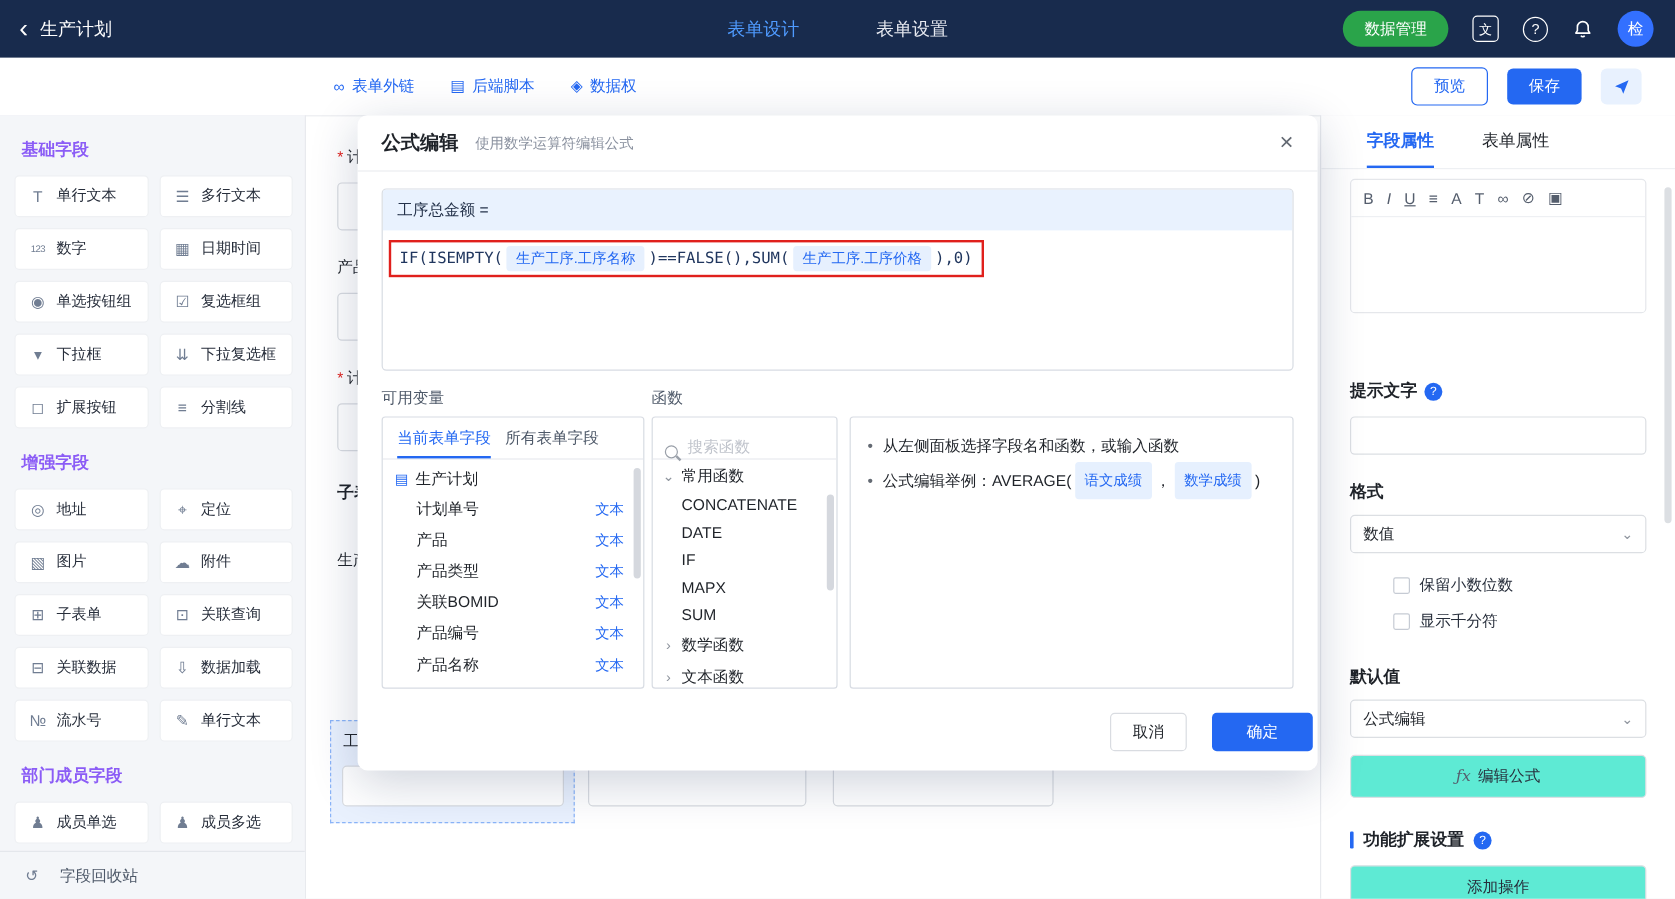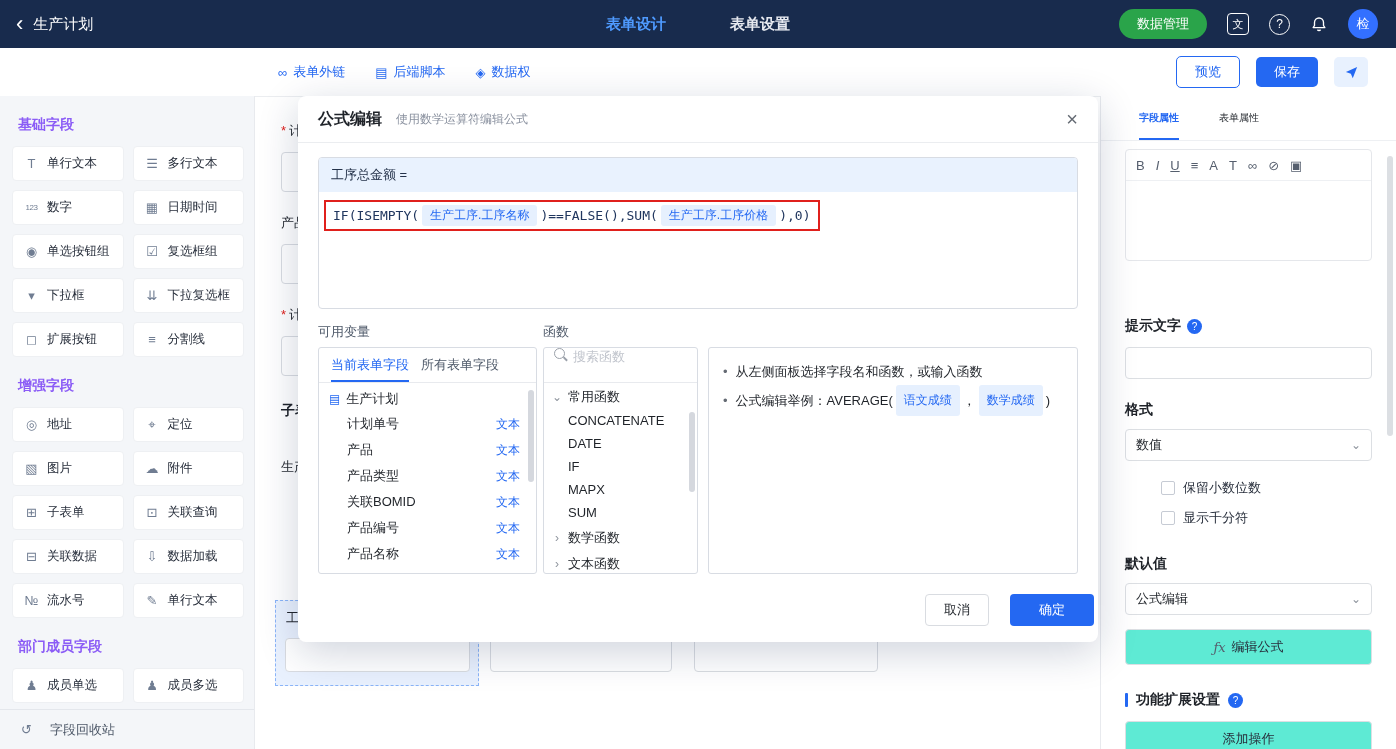--- a/index.html
+++ b/index.html
@@ -3,21 +3,21 @@
 <meta charset="utf-8">
 <style>
   html,body{margin:0;padding:0;}
   body{width:1396px;height:749px;position:relative;overflow:hidden;
        font-family:"Liberation Sans","DejaVu Sans",sans-serif;background:#f0f2f5;color:#1f2329;}
   
   .topbar{position:absolute;left:0;top:0;width:1396px;height:48px;background:#182b4d;
           display:flex;align-items:center;z-index:30;color:#fff;}
   .tb-back{font-size:22px;line-height:1;margin:0 10px 0 16px;cursor:pointer;}
   .tb-title{font-size:15px;}
-  .tb-tabs{position:absolute;left:50%;transform:translateX(-50%);display:flex;gap:64px;font-weight:bold;}
+  .tb-tabs{position:absolute;left:50%;transform:translateX(-50%);display:flex;gap:64px;}
   .nav-tab{font-size:15px;color:#e6e9f0;cursor:pointer;}
   .nav-tab.active{color:#4f9bff;}
   .tb-right{margin-left:auto;display:flex;align-items:center;gap:20px;padding-right:18px;}
   .btn-green{height:30px;border-radius:15px;background:#2aa44a;color:#fff;font-size:13px;
              display:flex;align-items:center;padding:0 18px;cursor:pointer;}
   .ico-lang{width:20px;height:20px;border:1.5px solid #fff;border-radius:4px;font-size:11px;
             display:flex;align-items:center;justify-content:center;cursor:pointer;}
   .ico-help{width:19px;height:19px;border:1.5px solid #fff;border-radius:50%;font-size:12px;
             display:flex;align-items:center;justify-content:center;cursor:pointer;}
   .avatar{width:30px;height:30px;border-radius:50%;background:#3370ff;color:#fff;font-size:13px;
@@ -53,21 +53,21 @@
   .req{color:#e0201c;margin-right:3px;}
   .cv-box{position:absolute;width:175px;height:40px;border:1px solid #d9dce1;border-radius:4px;background:#fff;box-sizing:border-box;}
   .cv-sub-label{font-weight:bold;font-size:14px;}
   .cv-select-wrap{position:absolute;left:20px;top:504px;width:204px;height:86px;background:#e9f1fe;
                   border:1px dashed #8ab4f8;box-sizing:border-box;}
   .cv-input{position:absolute;width:185px;height:34px;border:1px solid #d9dce1;border-radius:4px;background:#fff;box-sizing:border-box;}
   
   .props{position:absolute;right:0;top:96px;width:296px;bottom:0;background:#fff;
          border-left:1px solid #e8eaee;z-index:5;box-sizing:border-box;}
   .p-tabs{height:44px;display:flex;align-items:center;gap:40px;padding-left:38px;border-bottom:1px solid #eef0f3;}
-  .p-tab{font-size:10px;color:#1f2329;height:100%;display:flex;align-items:center;position:relative;cursor:pointer;font-family:Liberation Serif, serif;}
+  .p-tab{font-size:14px;color:#1f2329;height:100%;display:flex;align-items:center;position:relative;cursor:pointer;font-family:Liberation Serif, serif;}
   .p-tab.active{color:#2468f2;font-weight:bold;}
   .p-tab.active::after{content:"";position:absolute;left:0;right:0;bottom:0;height:2px;background:#2468f2;}
   .p-inner{padding:0 24px;}
   .rt-box{margin-top:8px;border:1px solid #e5e7eb;border-radius:4px;height:112px;box-sizing:border-box;}
   .rt-bar{height:30px;border-bottom:1px solid #eef0f3;display:flex;align-items:center;gap:11px;padding:0 10px;}
   .rt-ico{font-size:13px;color:#555e6d;cursor:pointer;}
   .rt-ico.it{font-style:italic;}
   .rt-ico.un{text-decoration:underline;}
   .p-label{margin-top:56px;font-size:14px;font-weight:bold;color:#1f2329;display:flex;align-items:center;gap:6px;}
   .p-label.mt22{margin-top:22px;}
@@ -112,21 +112,21 @@
   .v-tabs{display:flex;height:34px;border-bottom:1px solid #e8eaee;}
   .v-tab{margin-left:12px;font-size:13px;color:#4e5969;display:flex;align-items:center;position:relative;cursor:pointer;}
   .v-tab.active{color:#2468f2;}
   .v-tab.active::after{content:"";position:absolute;left:0;right:0;bottom:0;height:2px;background:#2468f2;}
   .v-root{display:flex;align-items:center;gap:6px;padding:7px 10px 3px;font-size:13px;color:#1f2329;}
   .v-root-ico{color:#2468f2;font-size:12px;}
   .v-item{display:flex;justify-content:space-between;align-items:center;padding:4px 16px 4px 28px;font-size:13px;cursor:pointer;}
   .v-name{color:#1f2329;}
   .v-tag{color:#2468f2;font-size:12px;}
   .v-scroll{position:absolute;right:2px;top:42px;width:6px;height:92px;background:#d5d8de;border-radius:3px;}
-  .fn-search{height:34px;border-bottom:1px solid #e8eaee;display:flex;align-items:flex-start;gap:8px;padding:0 10px;cursor:text;}
+  .fn-search{height:34px;border-bottom:1px solid #e8eaee;display:flex;align-items:flex-end;gap:8px;padding:0 10px;cursor:text;}
   .mag{width:9px;height:9px;border:1.5px solid #9aa0a9;border-radius:50%;position:relative;display:inline-block;flex:none;}
   .mag::after{content:"";position:absolute;width:5px;height:1.5px;background:#9aa0a9;transform:rotate(45deg);right:-4px;bottom:-1px;}
   .fn-ph{color:#c0c4cc;font-size:13px;}
   .fn-group{padding:5px 8px 3px;font-size:13px;color:#1f2329;display:flex;align-items:center;gap:6px;cursor:pointer;}
   .fn-caret{color:#8f959e;font-size:12px;width:10px;text-align:center;}
   .fn-item{padding:4px 8px 4px 24px;font-size:13px;color:#1f2329;cursor:pointer;}
   .fn-scroll{position:absolute;right:2px;top:64px;width:6px;height:80px;background:#d5d8de;border-radius:3px;}
   .p-help{padding:10px 14px;font-size:13px;color:#1f2329;line-height:27px;box-sizing:border-box;}
   .h-line{display:flex;align-items:center;flex-wrap:wrap;}
   .h-dot{color:#646a73;margin-right:8px;}

